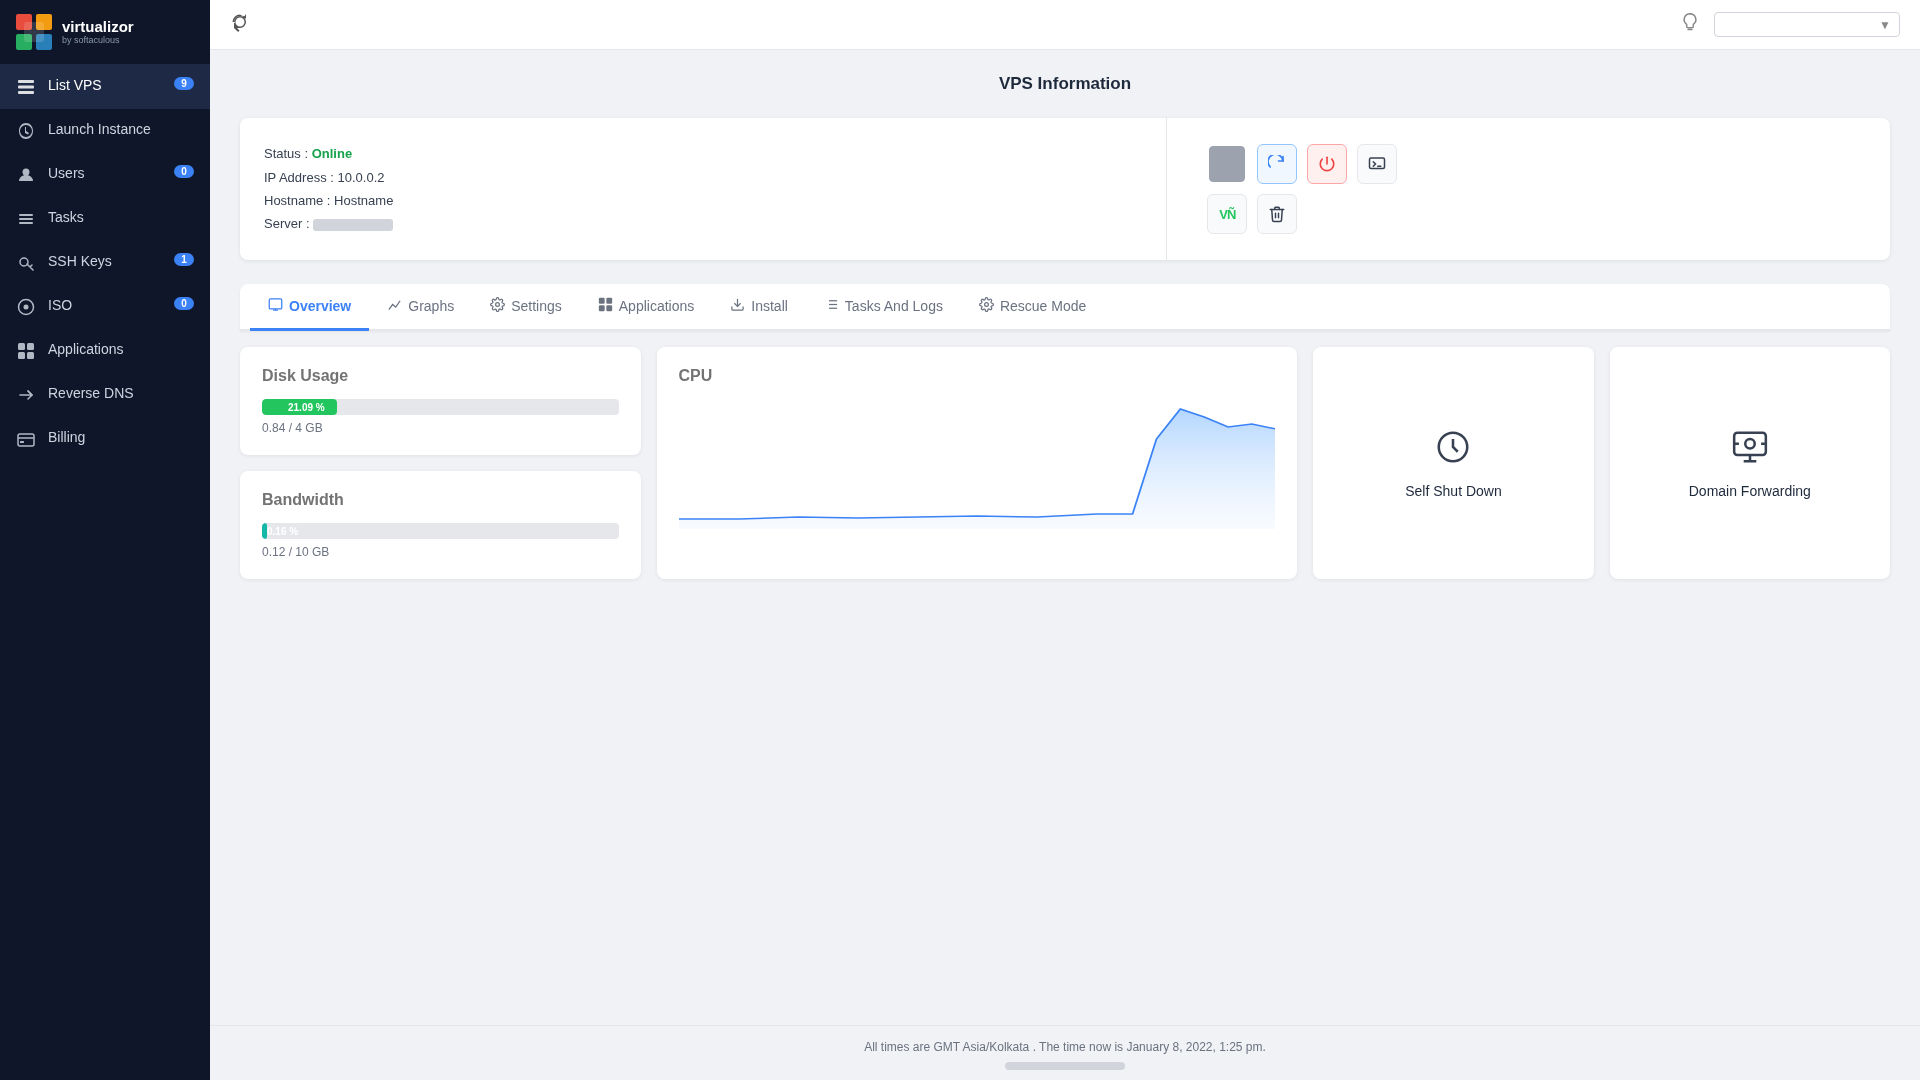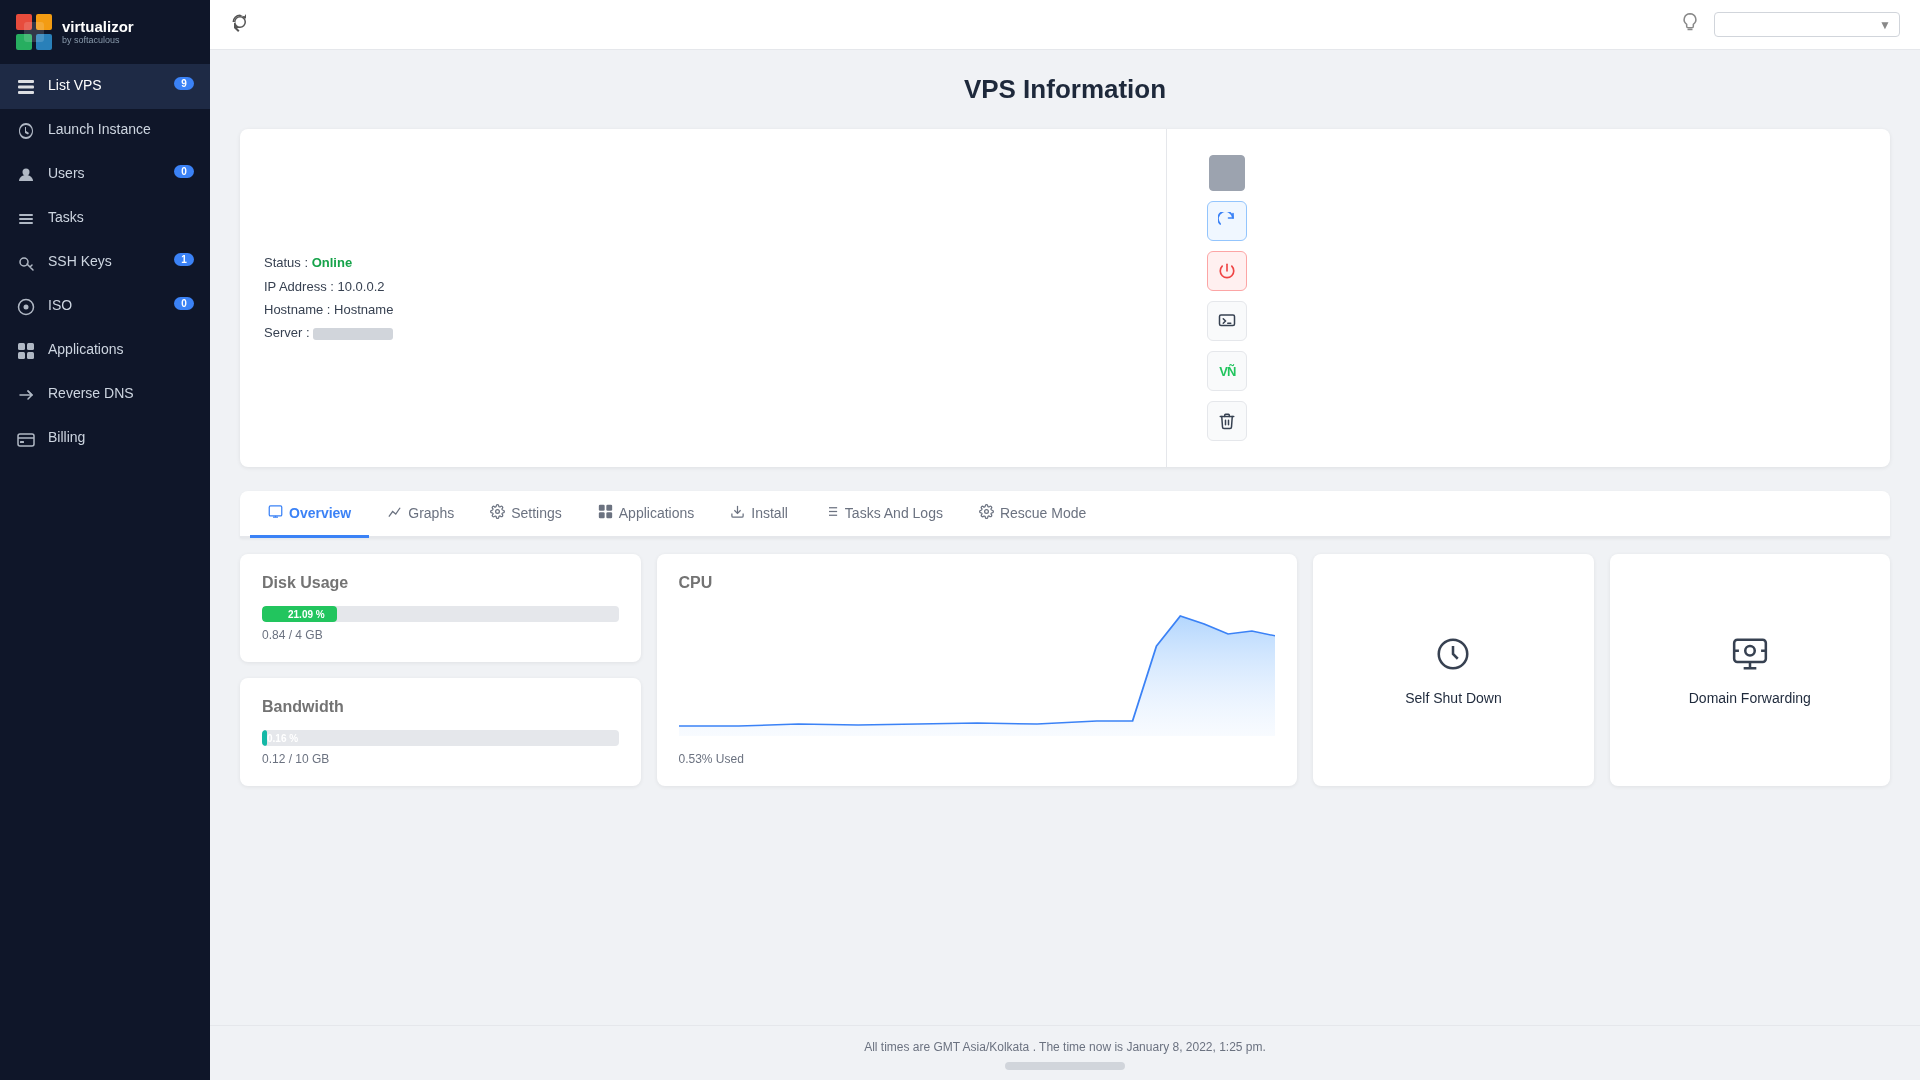--- a/index.html
+++ b/index.html
@@ -85,21 +85,21 @@
     }
     #topbar .search-bar .dropdown-arrow { color: #888; font-size: 12px; margin-left: 6px; cursor: pointer; }
 
     
     #page-content {
       padding: 24px 30px 40px 30px;
       flex: 1;
     }
     #page-title {
       text-align: center;
-      font-size: 26px;
+      font-size: 17px;
       font-weight: 600;
       color: #1e293b;
       margin-bottom: 24px;
     }
 
     
     .info-cards {
       display: flex;
       gap: 0;
       background: #fff;
@@ -116,21 +116,21 @@
       border-right: 1px solid #e5e7eb;
     }
     .info-card:last-child { border-right: none; }
     .info-card .os-name { font-size: 17px; font-weight: 700; color: #1e293b; }
     .info-card .os-version { font-size: 12px; color: #64748b; }
     .info-card .city-name { font-size: 17px; font-weight: 700; color: #1e293b; }
     .info-card .state-name { font-size: 12px; color: #64748b; }
     .status-row { font-size: 13px; color: #374151; line-height: 1.8; }
     .status-row .status-online { color: #16a34a; font-weight: 600; }
     .action-icons {
-      display: grid; grid-template-columns: 1fr; gap: 10px; align-items: center; justify-items: center;
+      display: grid; grid-template-columns: 1fr 1fr 1fr 1fr; gap: 10px; align-items: center; justify-items: center;
       padding: 16px 30px;
       text-align: right;
     }
     .action-icon-btn {
       width: 40px; height: 40px; display: flex; align-items: center; justify-content: center;
       border-radius: 6px; cursor: pointer; font-size: 20px;
       border: 1px solid #e5e7eb; background: #f9fafb;
       transition: background 0.15s;
     }
     .action-icon-btn.stop { color: #ef4444; border-color: #fca5a5; background: #fff0f0; }
@@ -547,21 +547,20 @@
               <linearGradient id="cpuGrad" x1="0" y1="0" x2="0" y2="1">
                 <stop offset="0%" stop-color="#93c5fd" stop-opacity="0.7"></stop>
                 <stop offset="100%" stop-color="#dbeafe" stop-opacity="0.2"></stop>
               </linearGradient>
             </defs>
 
             <polygon points="0,120 50,120 100,118 150,119 200,118 250,117 300,118 350,115 380,115 400,40 420,10 440,18 460,28 480,25 500,30 500,130 0,130" fill="url(#cpuGrad)"></polygon>
             <polyline points="0,120 50,120 100,118 150,119 200,118 250,117 300,118 350,115 380,115 400,40 420,10 440,18 460,28 480,25 500,30" fill="none" stroke="#3b82f6" stroke-width="1.5"></polyline>
           </svg>
         </div>
-        <div class="cpu-chart-label">0.53% Used</div>
       </div>
 
       <div class="action-card">
         <div class="ac-icon">
           <svg width="38" height="38" viewBox="0 0 24 24" fill="none" stroke="#374151" stroke-width="1.6">
             <circle cx="12" cy="12" r="9"></circle>
             <polyline points="12,7 12,12 15,15"></polyline>
           </svg>
         </div>
         <div class="ac-label">Self Shut Down</div>

